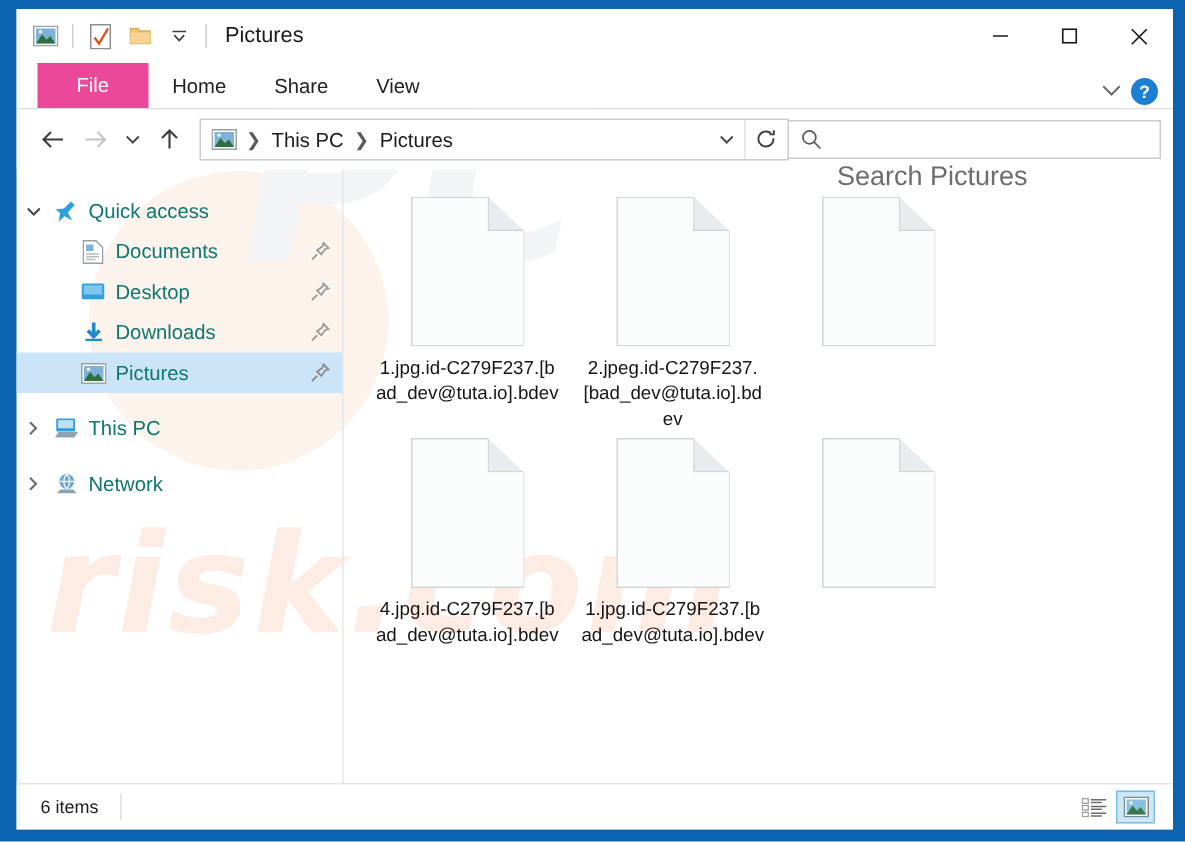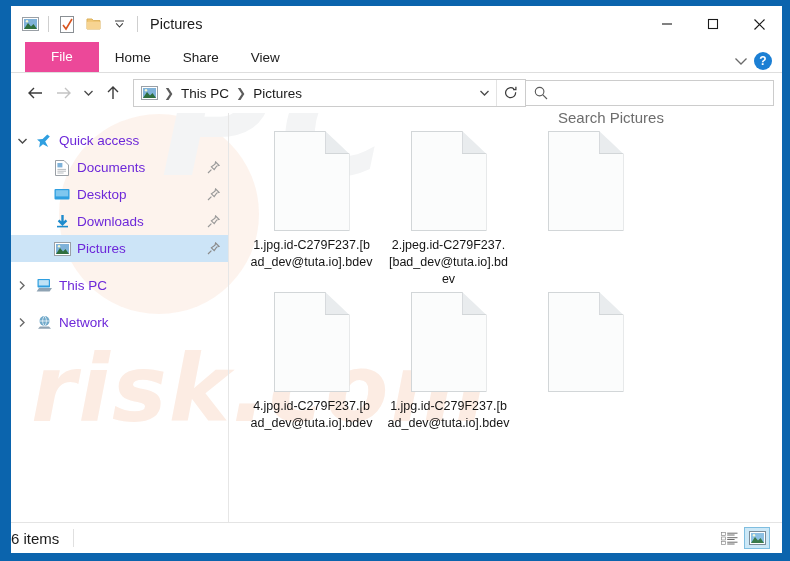--- a/index.html
+++ b/index.html
@@ -232,21 +232,21 @@
     border: 1px solid #cccccc;
     border-left: none;
     background: #ffffff;
     display: flex;
     align-items: center;
     padding-left: 8px;
     gap: 10px;
     box-sizing: border-box;
   }
   #search-placeholder {
-    font-size: 15px;
+    font-size: 18px;
     color: #6d6d6d;
     margin-top: 48px;
   }
 
   
   #body-area {
     position: relative;
     flex: 1 1 auto;
     display: flex;
     min-height: 0;
@@ -283,21 +283,21 @@
   }
   .tree-icon {
     width: 22px;
     flex: 0 0 22px;
     display: flex;
     align-items: center;
     justify-content: center;
   }
   .tree-label {
     font-size: 13.5px;
-    color: #6d28d9;
+    color: #0f766e;
     white-space: nowrap;
     padding-left: 4px;
   }
   .tree-row.indent { padding-left: 18px; }
   .pin-icon {
     margin-left: auto;
     color: #9a9a9a;
     display: flex;
     align-items: center;
   }
@@ -364,22 +364,23 @@
     position: relative;
     height: 30px;
     flex: 0 0 30px;
     border-top: 1px solid #e4e4e4;
     display: flex;
     align-items: center;
     background: #ffffff;
     z-index: 3;
   }
   #status-text {
-    font-size: 15px;
+    font-size: 12px;
     color: #1b1b1b;
+    padding-left: 16px;
   }
   #status-sep {
     width: 1px;
     height: 18px;
     background: #e0e0e0;
     margin-left: 14px;
   }
   #view-buttons {
     margin-left: auto;
     display: flex;

